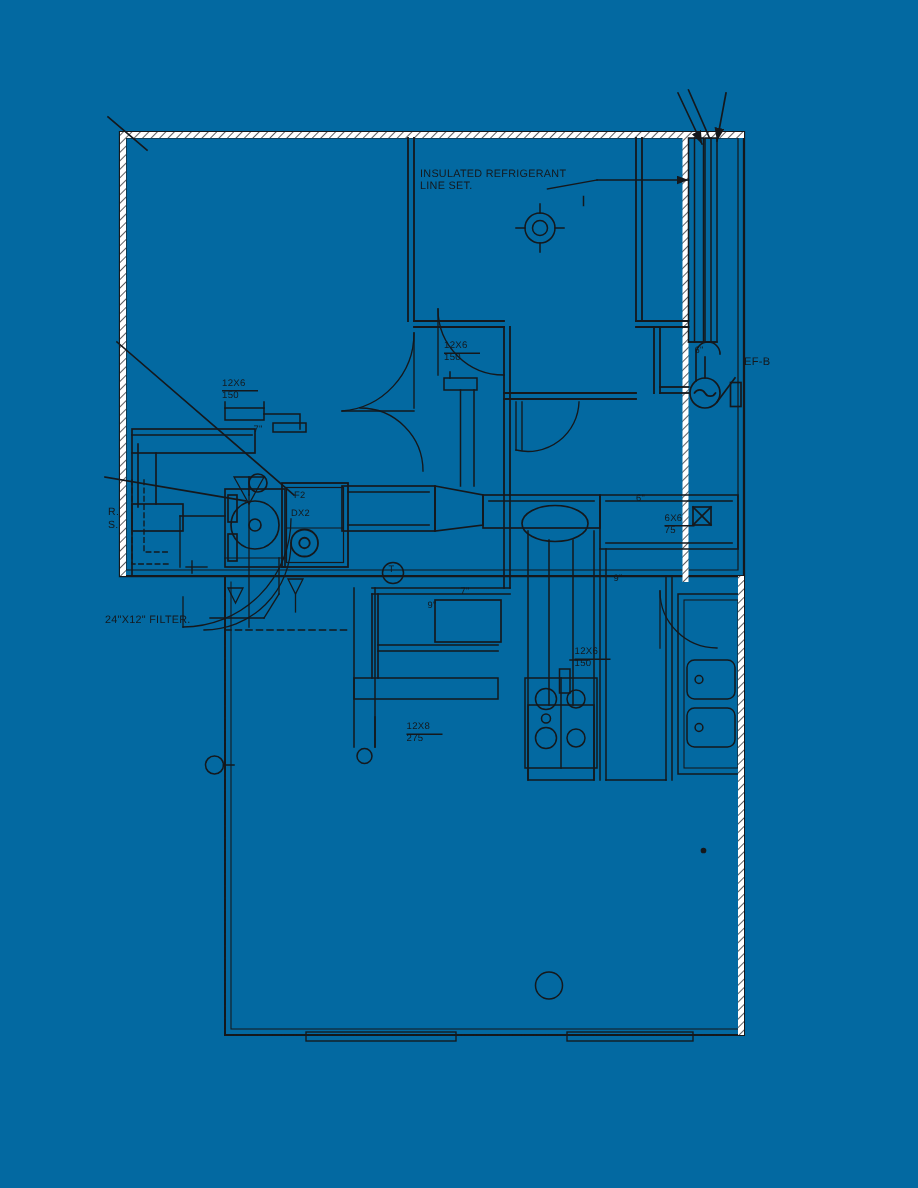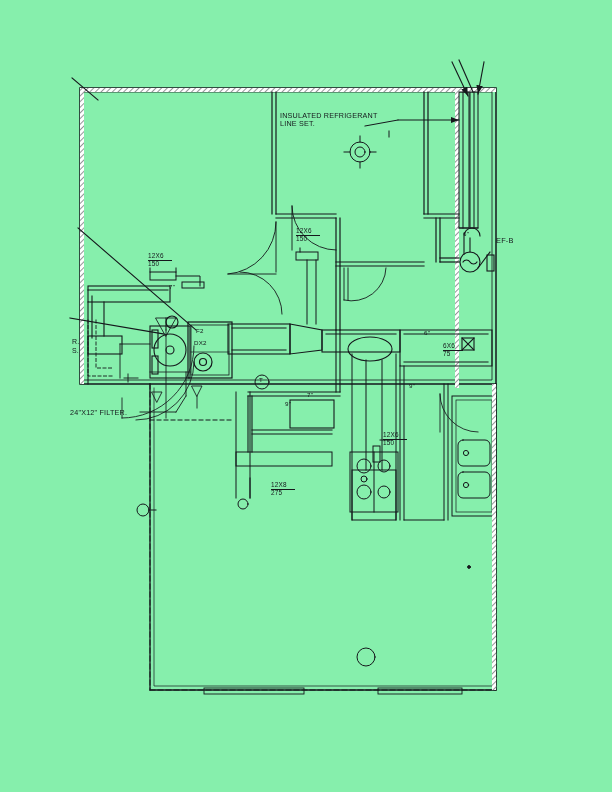--- a/index.html
+++ b/index.html
@@ -1,18 +1,18 @@
 <!DOCTYPE html>
 <html><head>
 <meta charset="utf-8">
 <style>
   html,body{margin:0;padding:0;background:#ffffff;}
   body{width:612px;height:792px;overflow:hidden;
        font-family:"Liberation Sans", sans-serif;}
-  #sheet{position:relative;width:612px;height:792px;background:#86efac;}
+  #sheet{position:relative;width:612px;height:792px;background:#0369a1;}
   #plan{position:absolute;left:0;top:0;}
   .lbl{position:absolute;font-family:"Liberation Sans", sans-serif;
        color:#15181c;white-space:pre;line-height:1.08;letter-spacing:.2px;}
   .note{font-size:7.2px;}
   .callout{font-size:6.4px;}
   .dim{font-size:6.2px;}
   .tag{font-size:7.4px;text-align:right;}
   .unit{font-size:6.2px;}
   .rs{font-size:7px;line-height:1.25;}
 </style>

